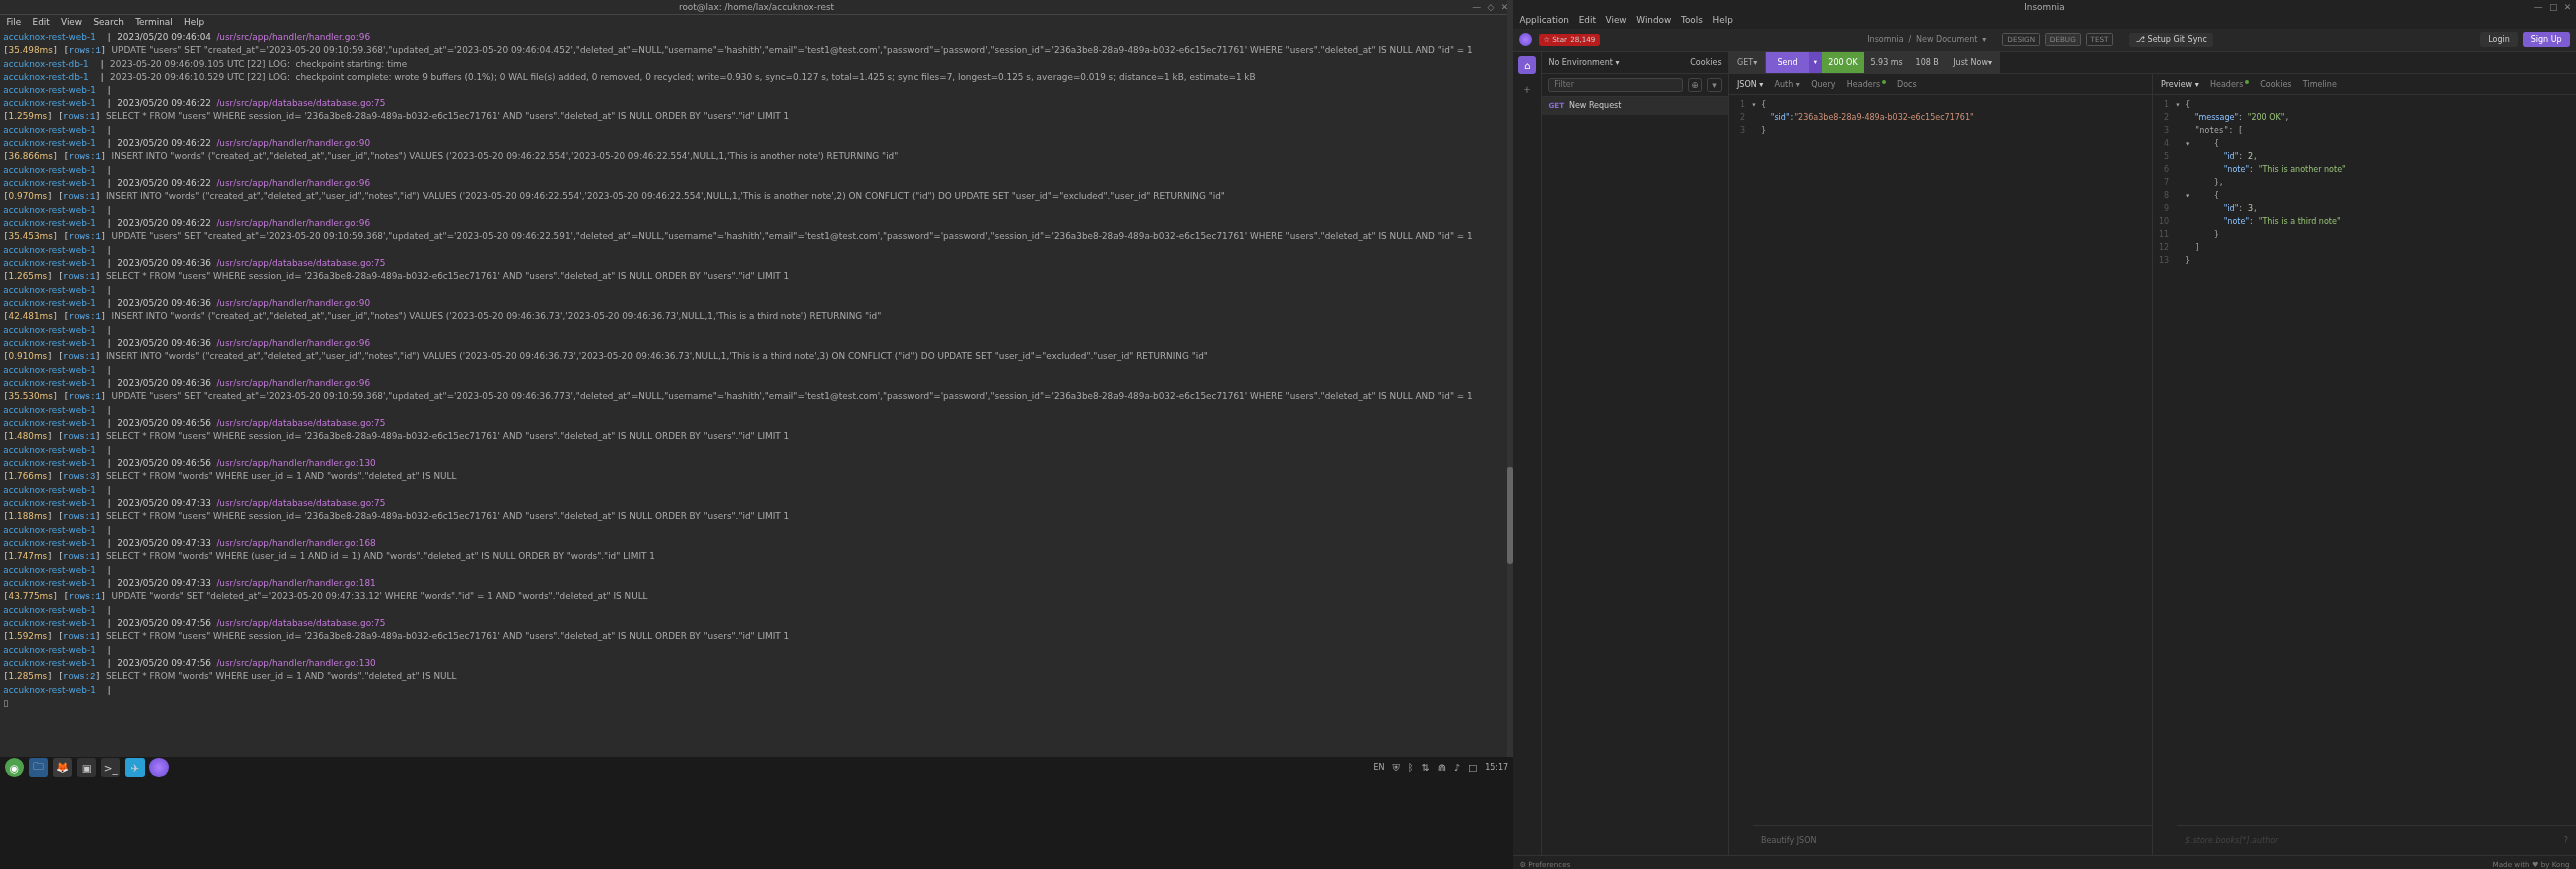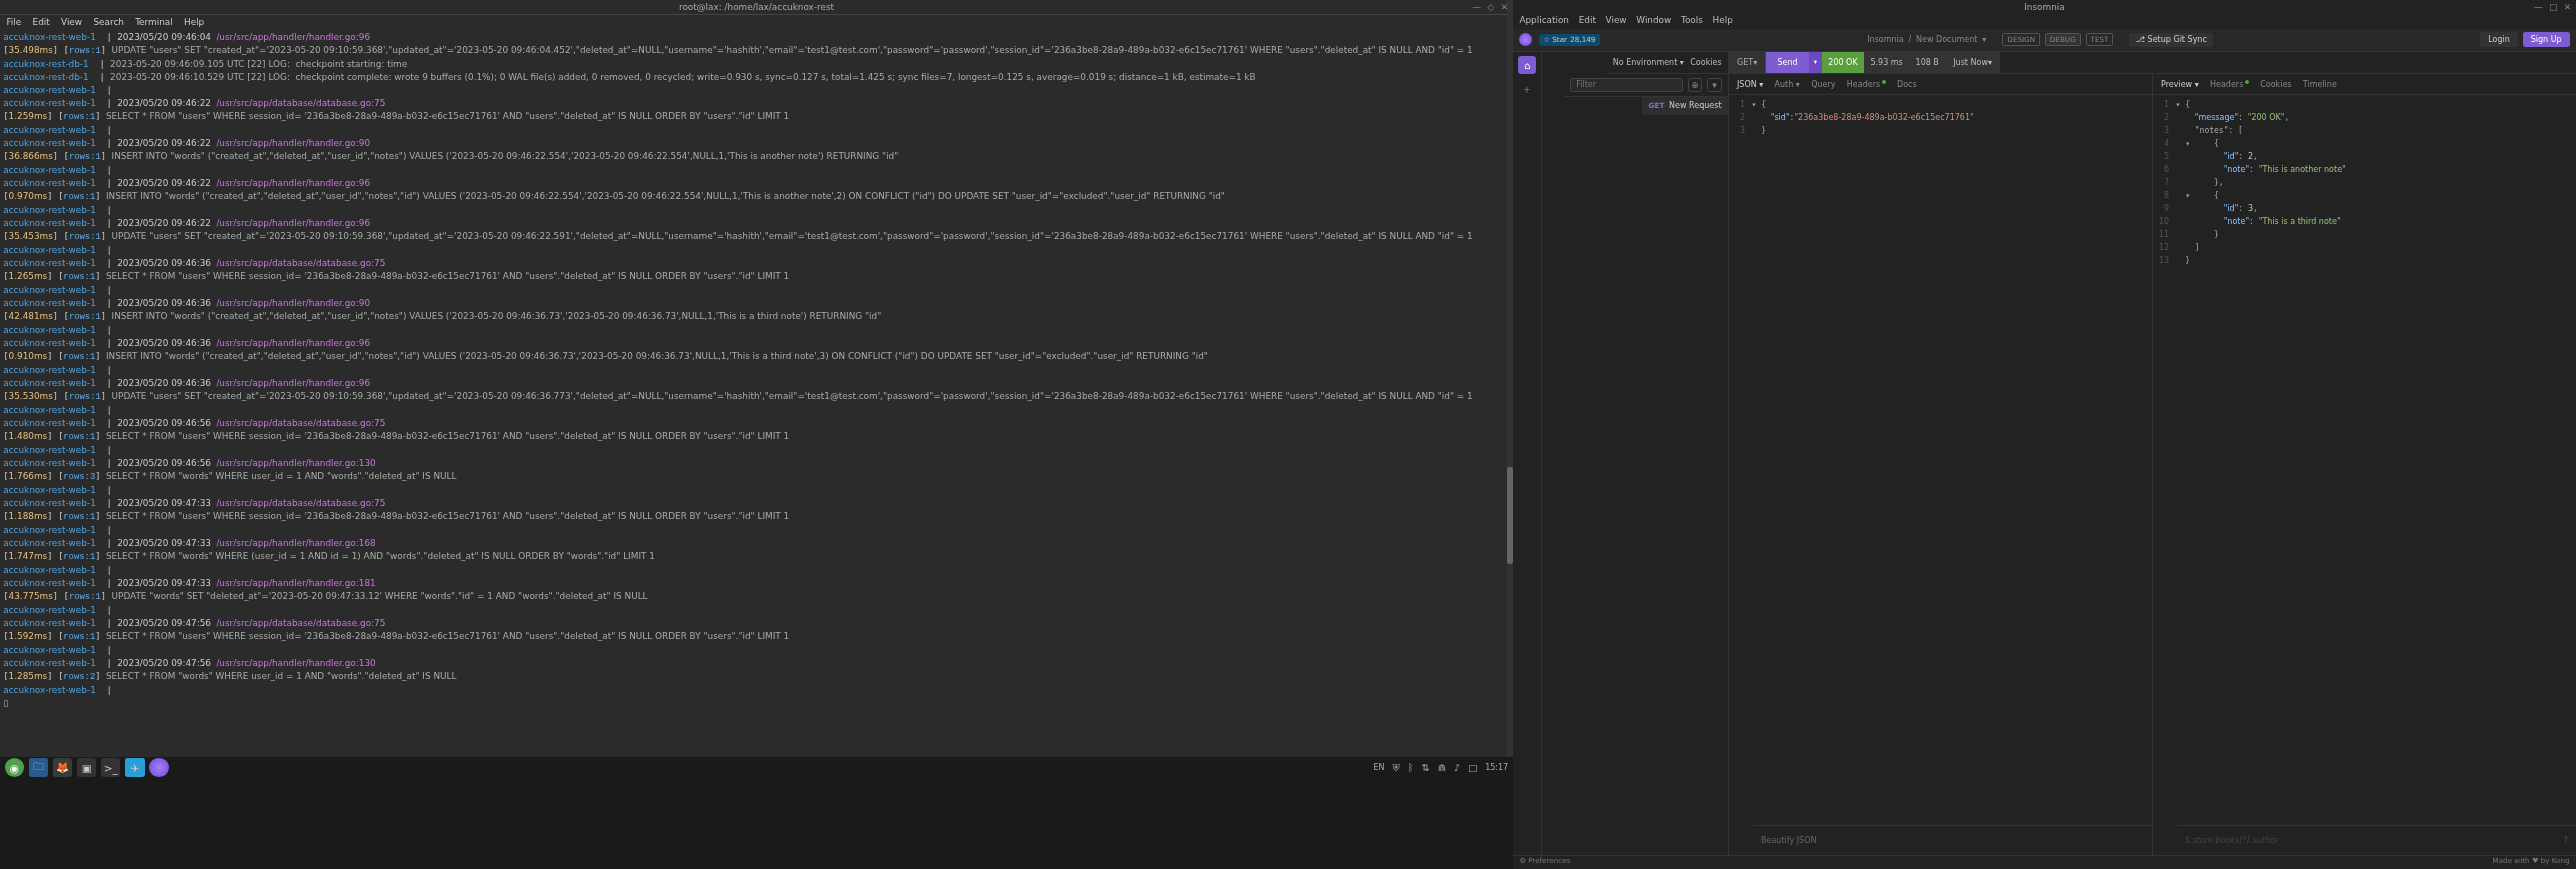--- a/index.html
+++ b/index.html
@@ -20,35 +20,35 @@
 .c-rows { color: #61afef; font-family: Liberation Mono, monospace; }
 .c-path { color: #c678dd; }
 .c-sql { color: #aaa; }
 
 
 .insomnia-win { width: 1063px; height: 869px; background: #222; display: flex; flex-direction: column; }
 .ins-titlebar { height: 14.5px; background: #222; color: #aaa; font-size: 8.9px; display: flex; align-items: center; justify-content: center; position: relative; }
 .ins-ctrl { position: absolute; right: 4.8px; display: flex; gap: 6.4px; font-size: 8.9px; color: #888; }
 .ins-menu { height: 14.5px; background: #222; color: #bbb; font-size: 8.9px; display: flex; align-items: flex-start; gap: 9.7px; padding-left: 6.4px; }
 .ins-top { height: 22.5px; background: #282828; display: flex; align-items: center; padding: 0 6.4px; gap: 6.4px; border-bottom: 0.8px solid #333; }
-.star-btn { background: #0c4a6e; color: #ccc; font-size: 7.2px; padding: 1.6px 4.8px; border-radius: 2.4px; display: flex; gap: 3.2px; }
+.star-btn { background: #b91c1c; color: #ccc; font-size: 7.2px; padding: 1.6px 4.8px; border-radius: 2.4px; display: flex; gap: 3.2px; }
 .breadcrumb { margin-left: auto; display: flex; align-items: center; gap: 4.8px; font-size: 8px; color: #888; }
 .env-tag { font-size: 7.2px; padding: 0.8px 4px; border: 0.8px solid #555; border-radius: 1.6px; color: #888; }
 .git-sync { background: #333; color: #ccc; font-size: 8px; padding: 2.4px 6.4px; border-radius: 2.4px; }
 .acct-btns { display: flex; gap: 4.8px; }
 .btn-login { background: #333; color: #ccc; font-size: 8px; padding: 3.2px 8px; border-radius: 2.4px; }
 .btn-signup { background: #7d5dd1; color: #fff; font-size: 8px; padding: 3.2px 8px; border-radius: 2.4px; }
 .orb { width: 13px; height: 13px; border-radius: 50%; background: radial-gradient(circle, #a97fff, #6b4ad0); }
 
 .ins-main { flex: 1; display: flex; }
 .ins-rail { width: 29px; background: #222; border-right: 0.8px solid #333; display: flex; flex-direction: column; align-items: center; padding-top: 4.8px; gap: 8px; }
 .rail-home { width: 17.7px; height: 17.7px; border-radius: 3.2px; background: #7d5dd1; display: flex; align-items: center; justify-content: center; color: #fff; font-size: 9.7px; }
 .rail-plus { color: #888; font-size: 11.3px; }
 
-.ins-sidebar { width: 187px; background: #222; border-right: 0.8px solid #333; display: flex; flex-direction: column; align-items: flex-end; }
+.ins-sidebar { width: 187px; background: #222; border-right: 0.8px solid #333; display: flex; flex-direction: column; }
 .side-env { height: 22.5px; display: flex; align-items: center; padding: 0 6.4px; border-bottom: 0.8px solid #333; gap: 6.4px; }
 .env-label { color: #bbb; font-size: 8px; flex: 1; }
 .cookies-label { color: #bbb; font-size: 8px; }
 .side-filter { height: 22.5px; display: flex; align-items: center; padding: 0 6.4px; border-bottom: 0.8px solid #333; gap: 4.8px; }
 .filter-input { flex: 1; background: #2a2a2a; border: 0.8px solid #444; color: #888; font-size: 8px; padding: 1.6px 4.8px; border-radius: 2.4px; }
 .icon-btn { width: 14.5px; height: 14.5px; border: 0.8px solid #444; border-radius: 2.4px; display: flex; align-items: center; justify-content: center; color: #888; font-size: 8.9px; }
 .req-item { padding: 4.8px 6.4px; display: flex; align-items: center; gap: 4.8px; background: #2e2e2e; }
 .method-tag { color: #8b6dd6; font-size: 7.2px; font-weight: bold; }
 .req-name { color: #ccc; font-size: 8px; }
 
@@ -73,21 +73,21 @@
 .pane-body { flex: 1; font-family: "DejaVu Sans Mono", monospace; font-size: 8px; line-height: 13px; color: #aaa; padding: 3.2px 0; white-space: pre; overflow: hidden; }
 .lineno { display: inline-block; width: 22.5px; color: #555; text-align: right; padding-right: 6.4px; }
 .j-key { color: #8cc4ff; }
 .j-str { color: #ce9178; }
 .j-str2 { color: #98c379; }
 .j-num { color: #b5cea8; }
 .pane-foot { height: 30px; border-top: 0.8px solid #333; color: #666; font-size: 8px; display: flex; align-items: center; padding: 0 8px; margin-left: 24px; }
 .pane-foot.right { justify-content: space-between; }
 .ghost { color: #444; font-style: italic; }
 
-.ins-status { height: 14.5px; background: #222; border-top: 0.8px solid #333; color: #777; font-size: 7.2px; display: flex; align-items: flex-start; padding: 0 6.4px; justify-content: space-between; }
+.ins-status { height: 14.5px; background: #222; border-top: 0.8px solid #333; color: #777; font-size: 7.2px; display: flex; align-items: flex-end; padding: 0 6.4px; justify-content: space-between; }
 
 
 .taskbar { position: absolute; left: 0; bottom: 0; width: 1513px; height: 22.5px; background: #1a1a1a; display: flex; align-items: center; padding: 0 4.8px; gap: 4.8px; }
 .tb-ico { width: 19.3px; height: 19.3px; border-radius: 2.4px; display: flex; align-items: center; justify-content: center; font-size: 10.5px; color: #ccc; }
 .tb-mint { background: #4fa04f; color: #fff; border-radius: 50%; }
 .tb-files { background: #2a5a8a; }
 .tb-ff { background: #3a3a3a; }
 .tb-term { background: #333; }
 .tb-term2 { background: #333; }
 .tb-tg { background: #2a9fd6; }

